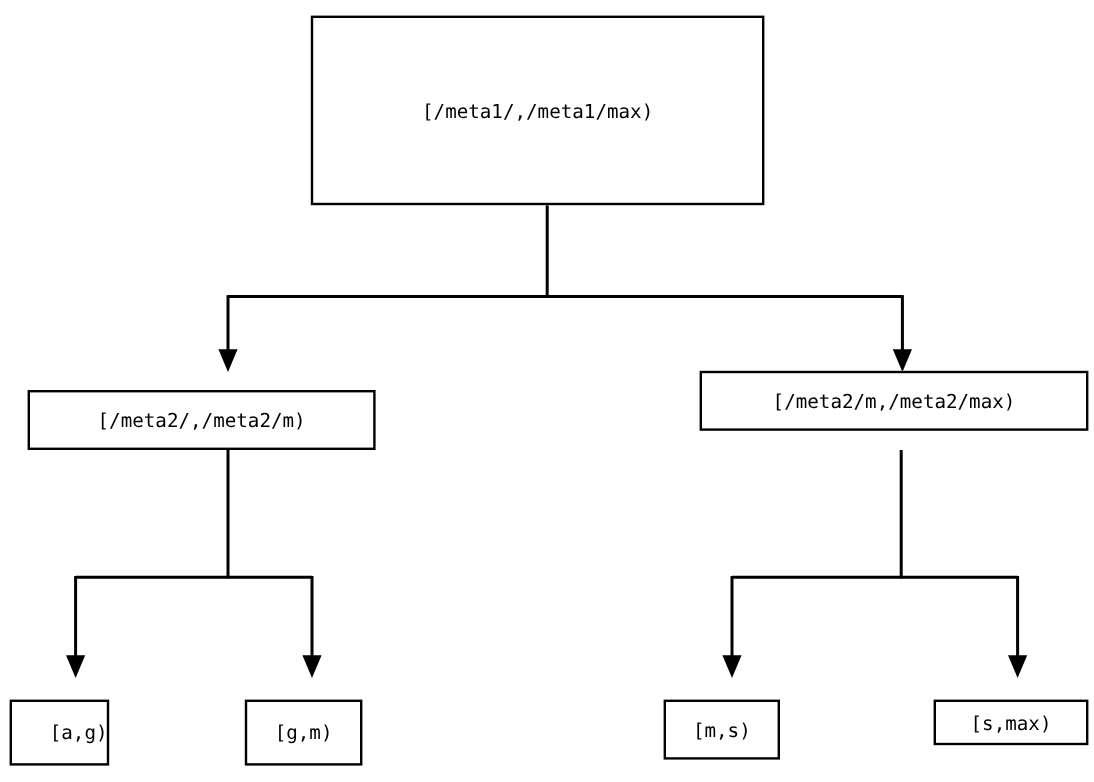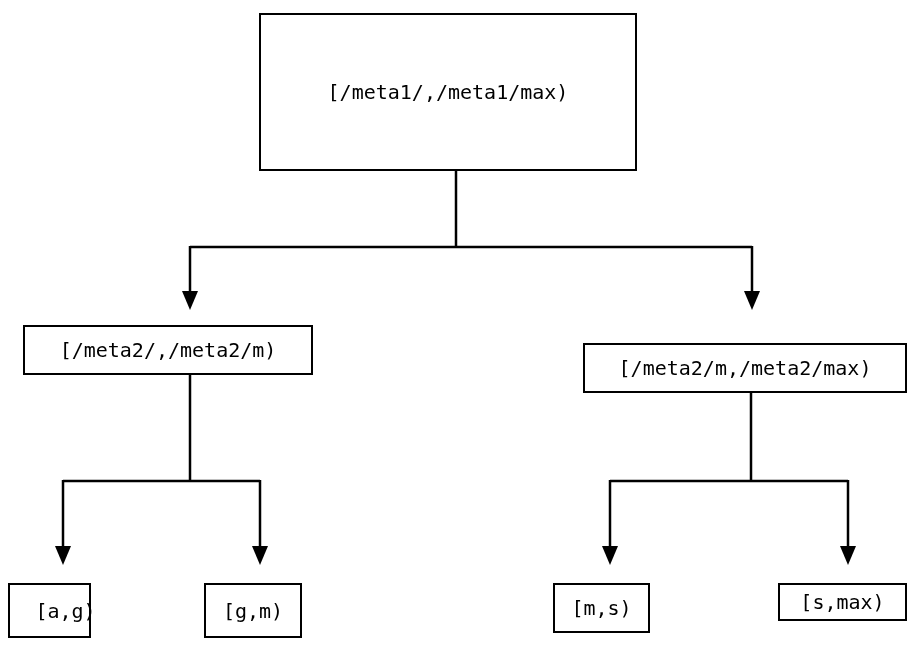--- a/index.html
+++ b/index.html
@@ -24,28 +24,28 @@
   }
   .node {
     position: absolute;
     box-sizing: border-box;
     border: 2.5px solid #000000;
     background: #ffffff;
     color: #000000;
     display: flex;
     align-items: center;
     justify-content: center;
-    font-size: 20px;
+    font-size: 16px;
     font-weight: normal;
     letter-spacing: 0;
     white-space: nowrap;
   }
   .node-root       { left: 259px; top: 13px;  width: 378px; height: 158px; }
   .node-left-child { left: 23px;  top: 325px; width: 290px; height: 50px;  }
-  .node-right-child{ left: 583px; top: 343px; width: 324px; height: 50px;  }
+  .node-right-child{ left: 583px; top: 309px; width: 324px; height: 50px;  }
   .node-leaf-ag    { left: 8px;   top: 583px; width: 83px; height: 55px; padding-left: 32px;  }
   .node-leaf-gm    { left: 204px; top: 583px; width: 98px;  height: 55px; text-align: right;  }
   .node-leaf-ms    { left: 553px; top: 583px; width: 97px;  height: 50px;  }
   .node-leaf-smax  { left: 778px; top: 583px; width: 129px; height: 38px;  }
   .edge {
     stroke: #000000;
     stroke-width: 2.5;
     fill: none;
   }
   .arrowhead {

